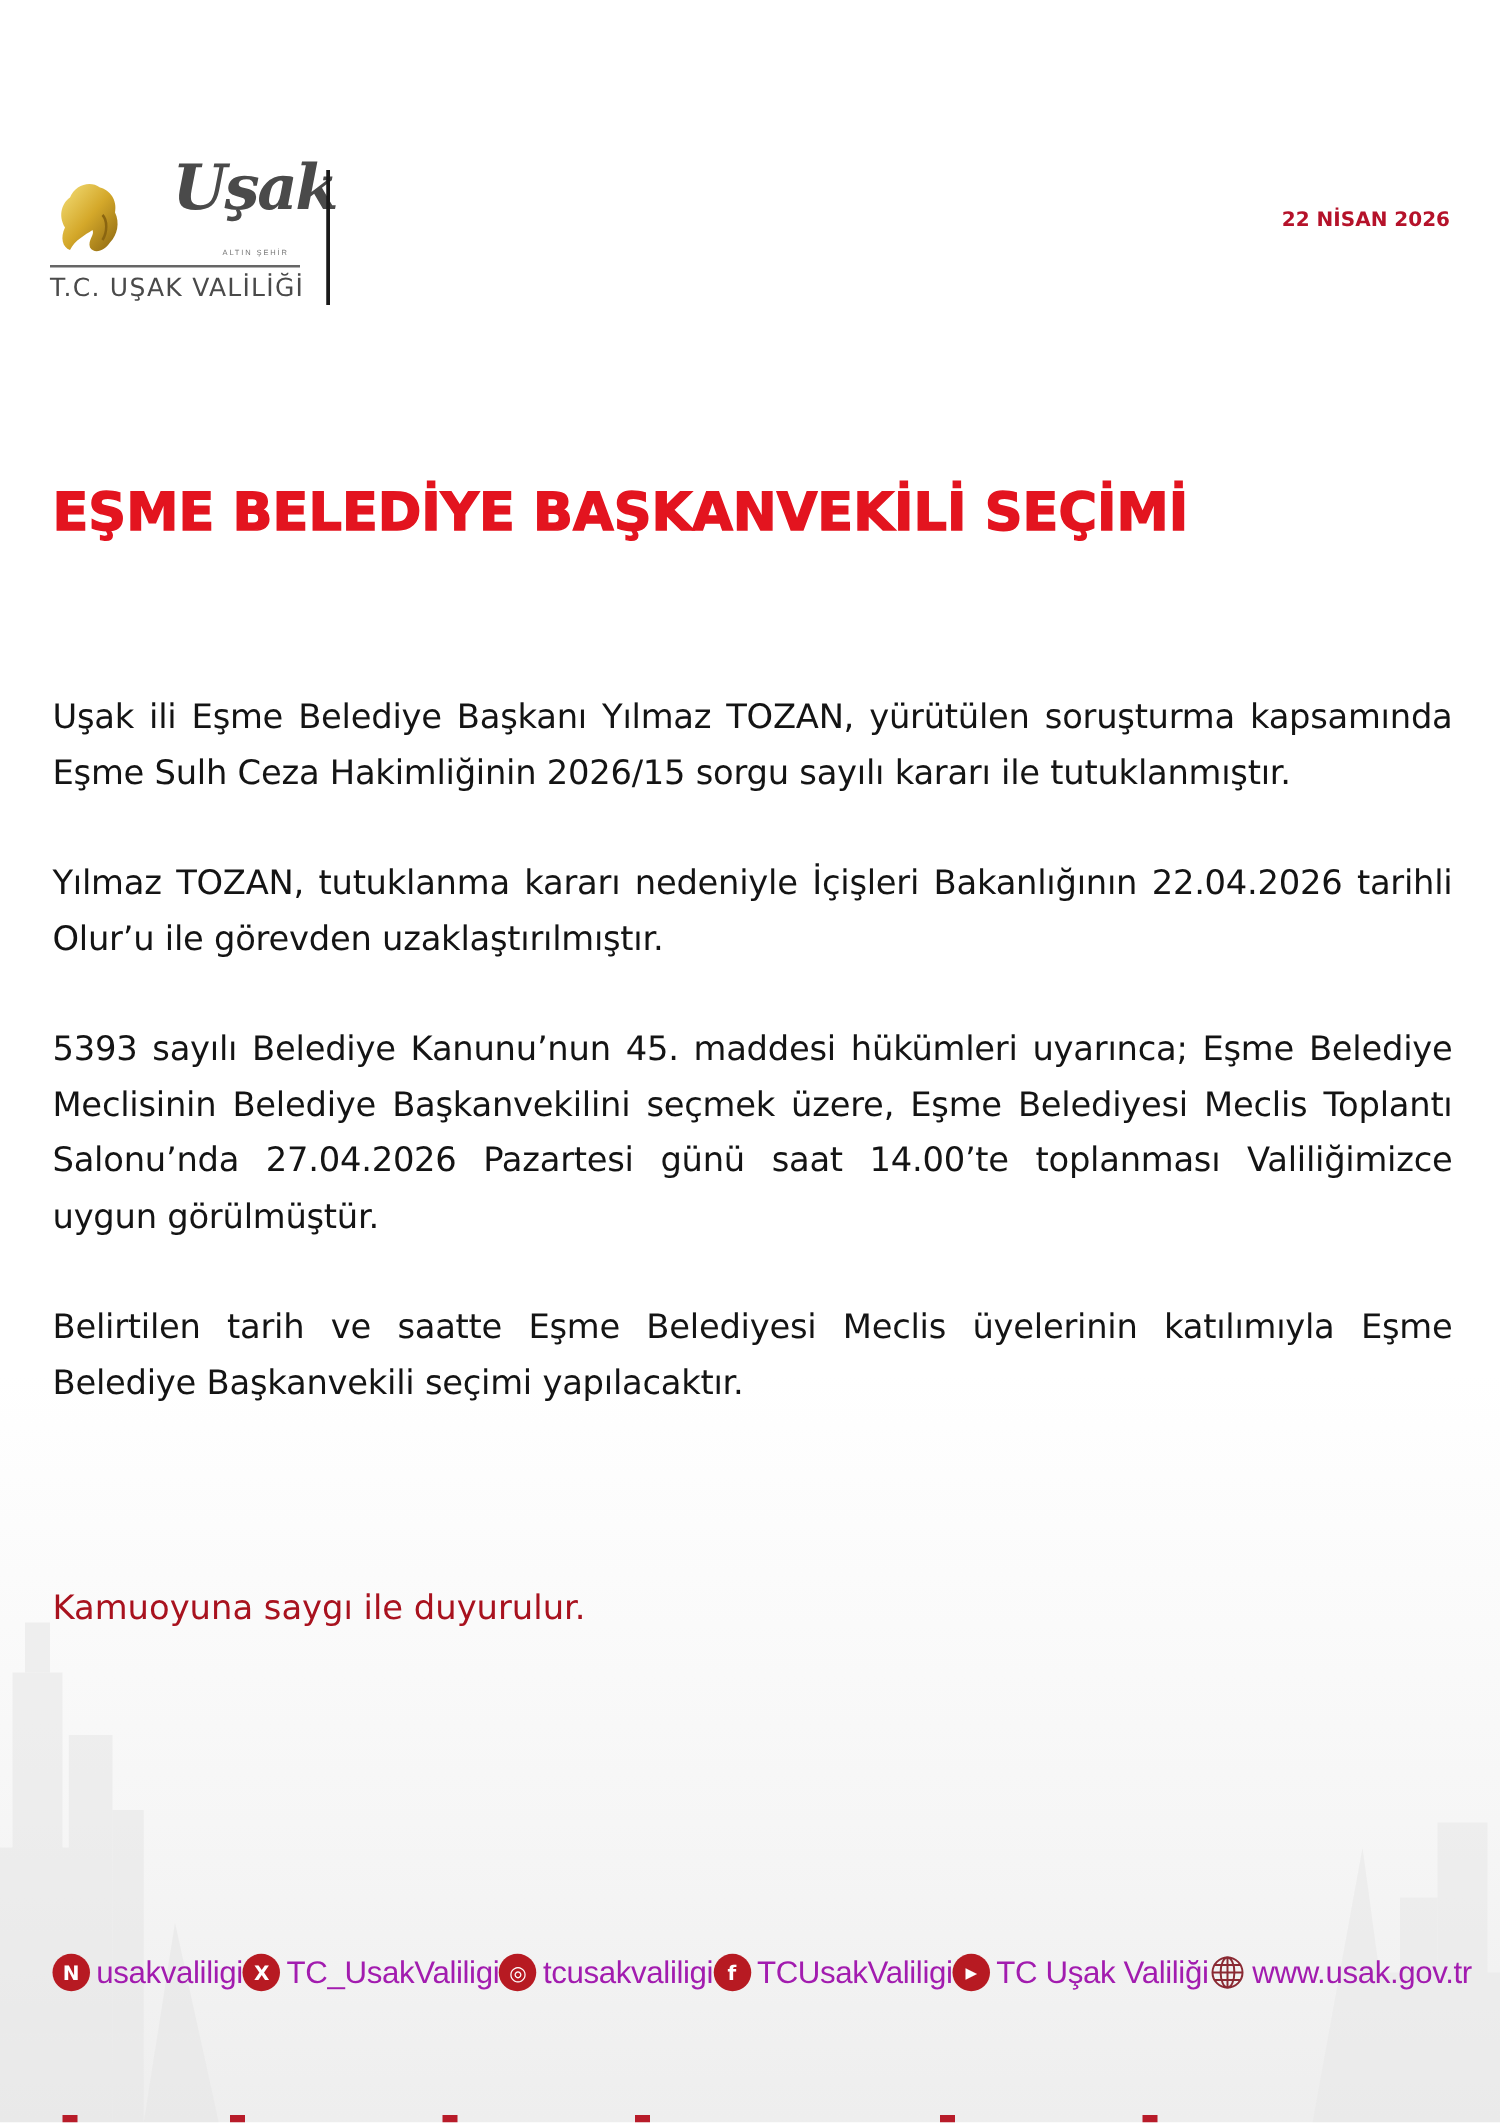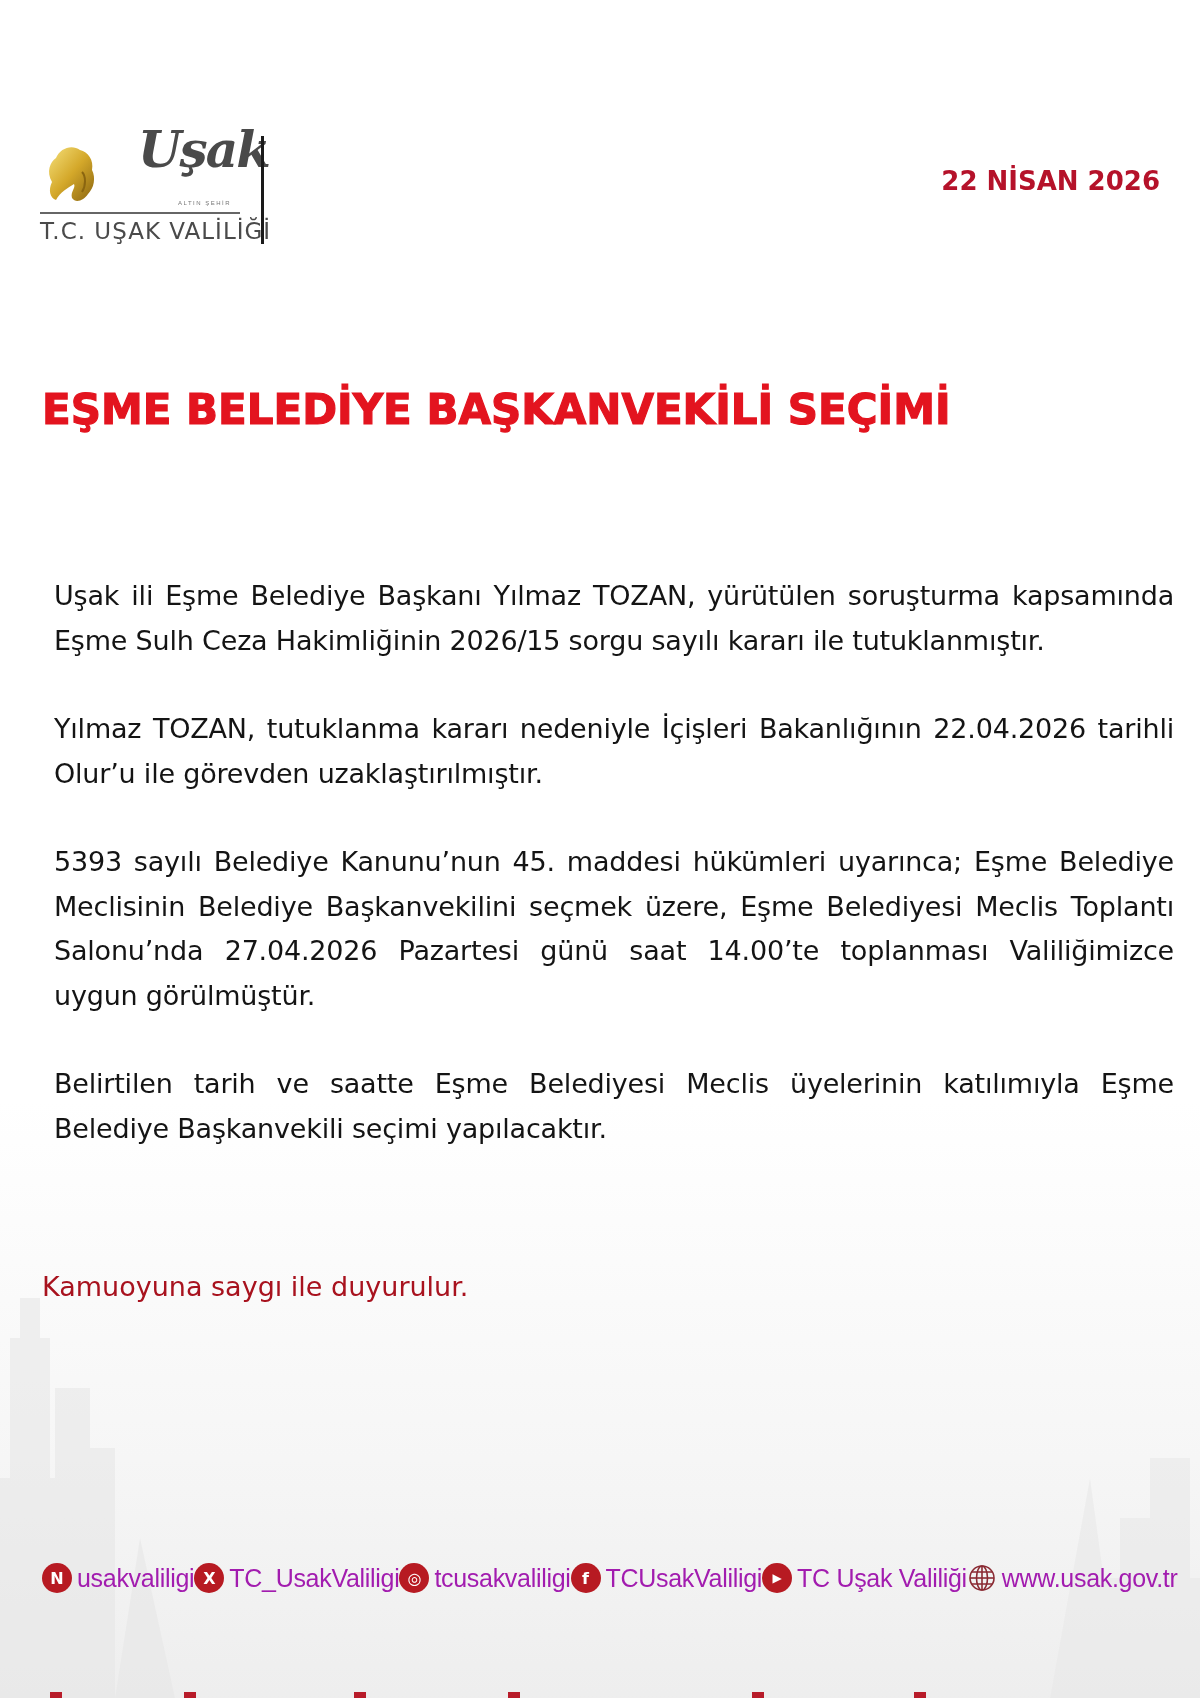--- a/index.html
+++ b/index.html
@@ -80,21 +80,21 @@
       left: 0;
       top: 84px;
       width: 200px;
       height: 2px;
       background: #666;
     }
     .logo-sub {
       position: absolute;
       left: 0;
       top: 90px;
-      font-size: 23px;
+      font-size: 20px;
       letter-spacing: 1px;
       color: #4a4a4a;
       font-family: "DejaVu Sans", sans-serif;
       font-weight: normal;
       white-space: nowrap;
     }
     .header-divider {
       position: absolute;
       left: 221px;
       top: 8px;
@@ -110,21 +110,21 @@
       color: #1a1a1a;
       font-family: "DejaVu Sans", sans-serif;
       font-weight: normal;
       letter-spacing: 0.5px;
       white-space: nowrap;
     }
     .doc-date {
       position: absolute;
       right: 0;
       top: 38px;
-      font-size: 26px;
+      font-size: 16px;
       font-weight: bold;
       color: #b5122a;
       font-family: "DejaVu Sans", sans-serif;
       white-space: nowrap;
     }
 
     
     .title {
       position: absolute;
       left: 42px;
@@ -142,23 +142,22 @@
     .title-line {
       display: block;
       white-space: nowrap;
       margin-top: 24px;
     }
 
     
     .content {
       position: absolute;
       left: 42px;
-      top: 574px;
+      top: 552px;
       width: 1120px;
-      margin-left: 12px;
     }
     .para {
       font-family: "DejaVu Sans", sans-serif;
       font-size: 27px;
       line-height: 44.5px;
       color: #141414;
       text-align: justify;
       margin: 0 0 44px 0;
       letter-spacing: -0.2px;
     }

